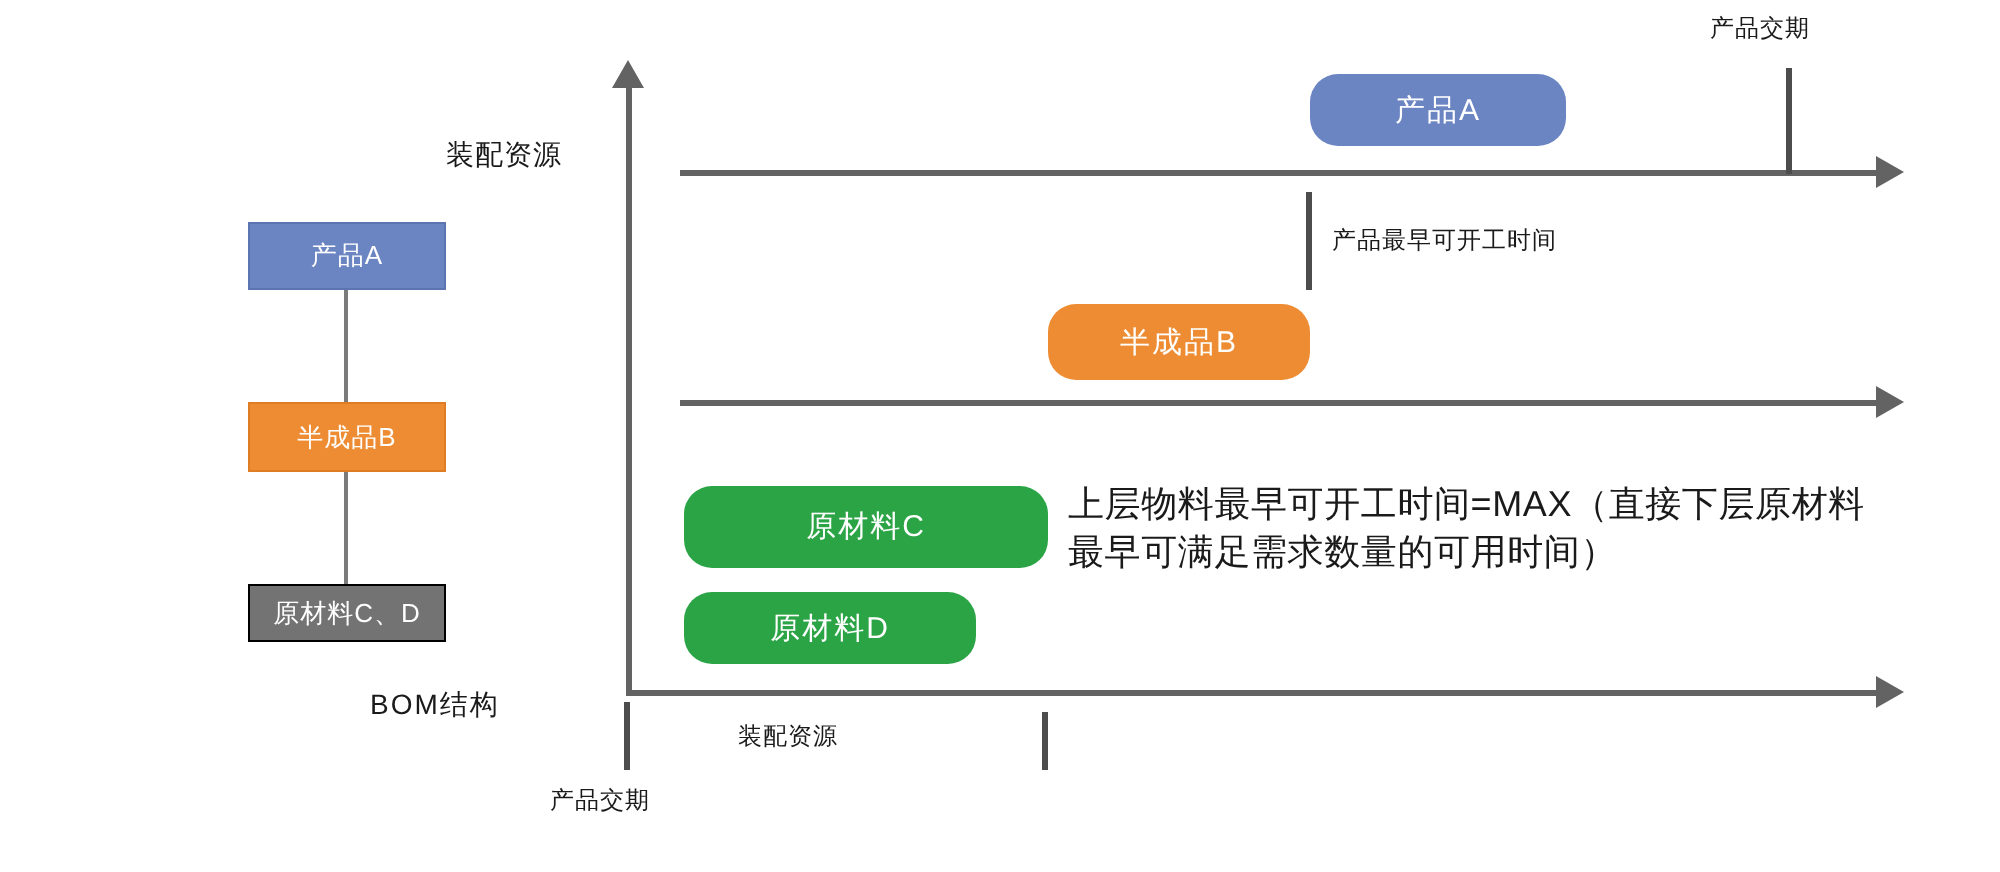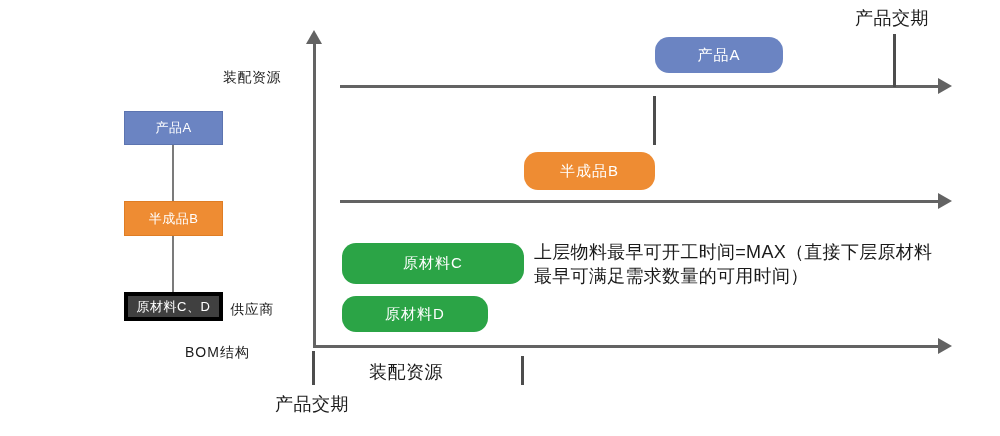--- a/index.html
+++ b/index.html
@@ -25,21 +25,21 @@
     display: flex;
     align-items: center;
     justify-content: center;
     color: #ffffff;
     font-size: 13px;
     letter-spacing: 0.5px;
     box-sizing: border-box;
   }
   .bom-box.blue   { background: #6b84c2; border: 1px solid #5c74b0; }
   .bom-box.orange { background: #ee8c33; border: 1px solid #df7d24; }
-  .bom-box.green  { background: #404040; border: 4px solid #000000; align-items: center; }
+  .bom-box.green  { background: #737373; border: 1px solid #000000; align-items: center; }
 
   .bom-connector {
     position: absolute;
     width: 2px;
     background: #7b7b7b;
   }
   .bom-caption {
     position: absolute;
     font-size: 14px;
     color: #1a1a1a;
@@ -103,21 +103,21 @@
   .bar.green  { background: #2ba446; }
 
   
   .tick {
     position: absolute;
     width: 3px;
     background: #4d4d4d;
   }
   .tick-label {
     position: absolute;
-    font-size: 18px;
+    font-size: 12px;
     color: #1a1a1a;
     white-space: nowrap;
     letter-spacing: 0.5px;
   }
 
   
   .annotation {
     position: absolute;
     font-size: 18px;
     line-height: 24px;
@@ -142,21 +142,20 @@
     <span>半成品B</span>
   </div>
 
   <div class="bom-box green" style="left:124px; top:292px; width:99px; height:29px;">
     <span>原材料C、D</span>
   </div>
 
   <div class="bom-caption" style="left:145px; top:344px;">BOM结构</div>
 
   <div class="row-label" style="left:193px; top:69px; width:118px;">装配资源</div>
-  <div class="row-label" style="left:193px; top:301px; width:118px;">供应商</div>
 
   <div class="y-arrow" style="left:306px; top:30px;"></div>
   <div class="y-axis" style="left:313px; top:43px; height:305px;"></div>
 
   <div class="h-axis" style="left:340px; top:85px; width:600px;"></div>
   <div class="h-arrow" style="left:938px; top:78px;"></div>
 
   <div class="h-axis" style="left:340px; top:200px; width:600px;"></div>
   <div class="h-arrow" style="left:938px; top:193px;"></div>
 
@@ -176,20 +175,21 @@
   </div>
 
   <div class="bar green" style="left:342px; top:296px; width:146px; height:36px;">
     <span>原材料D</span>
   </div>
 
   <div class="tick" style="left:893px; top:34px; height:53px;"></div>
   <div class="tick-label" style="left:855px; top:6px;">产品交期</div>
 
   <div class="tick" style="left:653px; top:96px; height:49px;"></div>
+  <div class="tick-label" style="left:666px; top:112px;">产品最早可开工时间</div>
 
   <div class="tick" style="left:312px; top:351px; height:34px;"></div>
   <div class="tick-label" style="left:275px; top:392px;">产品交期</div>
 
   <div class="tick" style="left:521px; top:356px; height:29px;"></div>
   <div class="tick-label" style="left:369px; top:360px;">装配资源</div>
 
   <div class="annotation" style="left:534px; top:240px; width:420px;">上层物料最早可开工时间=MAX（直接下层原材料
 最早可满足需求数量的可用时间）</div>
 

